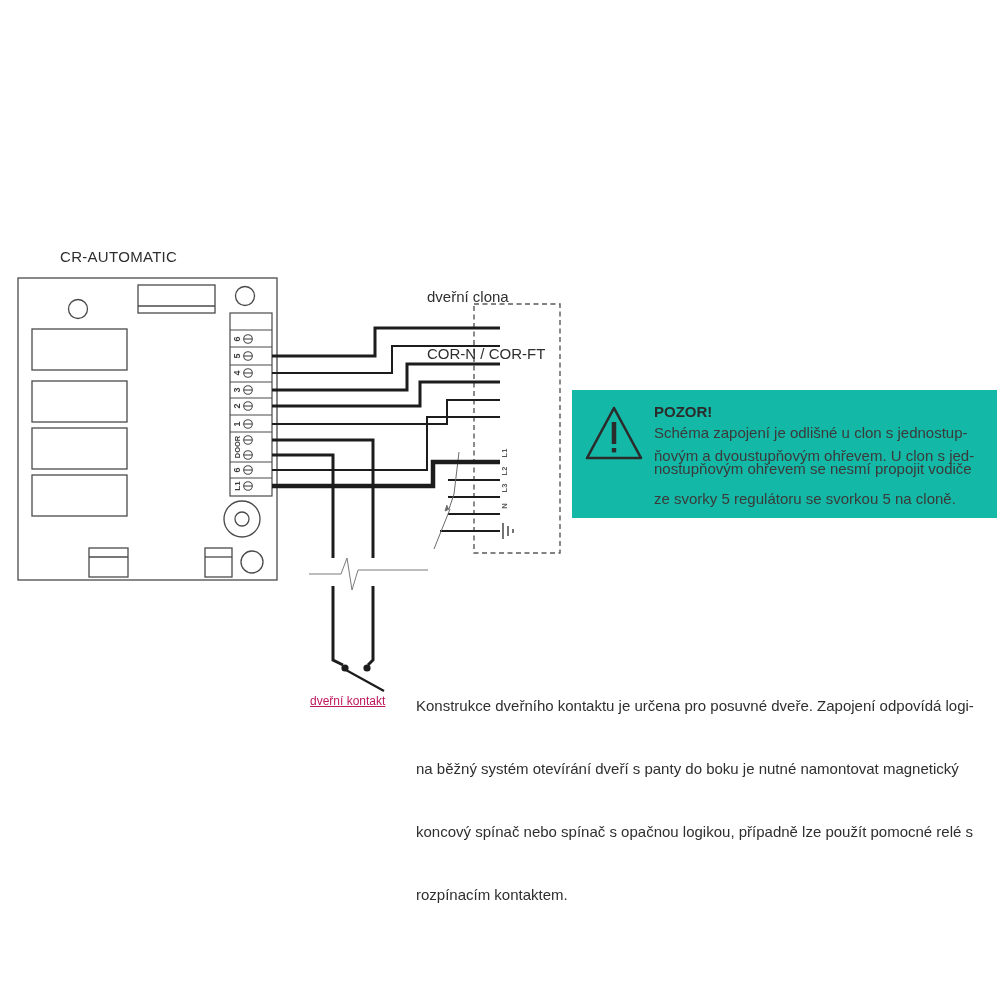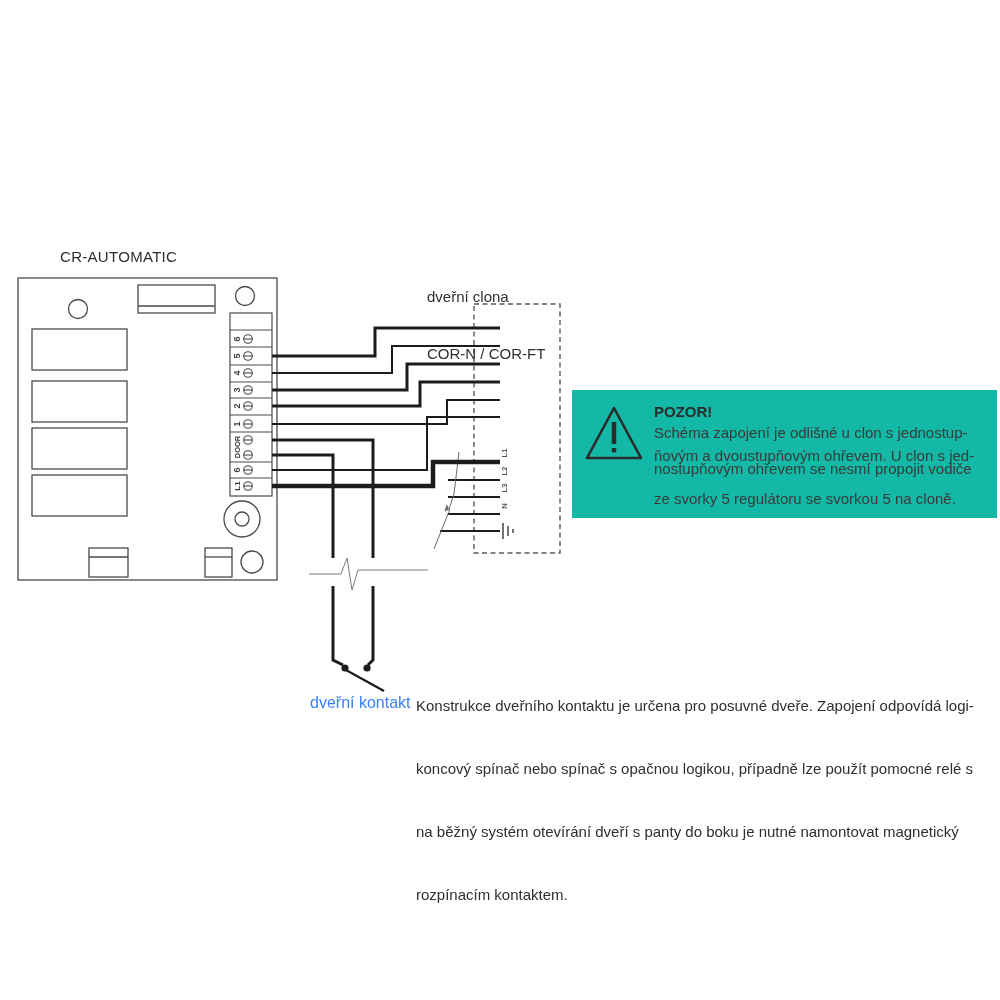--- a/index.html
+++ b/index.html
@@ -9,21 +9,21 @@
   svg{position:absolute;left:0;top:0;}
   .lbl{position:absolute;white-space:pre;color:#2f2f2f;}
   .center{text-align:left;}
   .vlabel{position:absolute;white-space:nowrap;font-weight:700;color:#3a3a3a;
           transform:translate(-50%,-50%) rotate(-90deg);}
   .title{font-size:15px;letter-spacing:0.3px;color:#2e2e2e;}
   .para{font-size:15px;line-height:21.5px;color:#3a3a3a;}
   .warnbox{position:absolute;left:572px;top:390px;width:425px;height:128px;background:#14b8a6;}
   .warntitle{position:absolute;left:82px;top:13px;font-size:15px;font-weight:700;color:#2b2b2b;}
   .warnline{position:absolute;left:82px;font-size:15px;color:#3a3a3a;white-space:pre;}
-  .smallcap{font-size:16px;color:#3b82f6;}
+  .smallcap{font-size:12px;color:#be185d;text-decoration:underline;}
 </style>
 </head>
 <body>
 
 <div class="canvas">
 
   <svg width="1000" height="1000" viewBox="0 0 1000 1000">
     <g stroke="#4a4a4a" stroke-width="1.3" fill="none">
 
       <rect x="18" y="278" width="259" height="302"></rect>
@@ -186,18 +186,18 @@
     <div class="warnline" style="top:34px;">Schéma zapojení je odlišné u clon s jednostup-</div>
     <div class="warnline" style="top:56.5px;">ňovým a dvoustupňovým ohřevem. U clon s jed-</div>
     <div class="warnline" style="top:70px;">nostupňovým ohřevem se nesmí propojit vodiče</div>
     <div class="warnline" style="top:99.5px;text-align:right;">ze svorky 5 regulátoru se svorkou 5 na cloně.</div>
   </div>
 
   <div class="lbl smallcap abs" style="left:310px;top:694px;">dveřní kontakt</div>
 
   <div class="lbl abs" style="left:416px;top:653px;font-size:15px;line-height:21px;color:#2f2f2f;">
     <div>Konstrukce dveřního kontaktu je určena pro posuvné dveře. Zapojení odpovídá logi-</div>
+    <div>na běžný systém otevírání dveří s panty do boku je nutné namontovat magnetický</div>
     <div>koncový spínač nebo spínač s opačnou logikou, případně lze použít pomocné relé s</div>
-    <div>na běžný systém otevírání dveří s panty do boku je nutné namontovat magnetický</div>
     <div>rozpínacím kontaktem.</div>
   </div>
 
 </div>
 
 </body></html>

